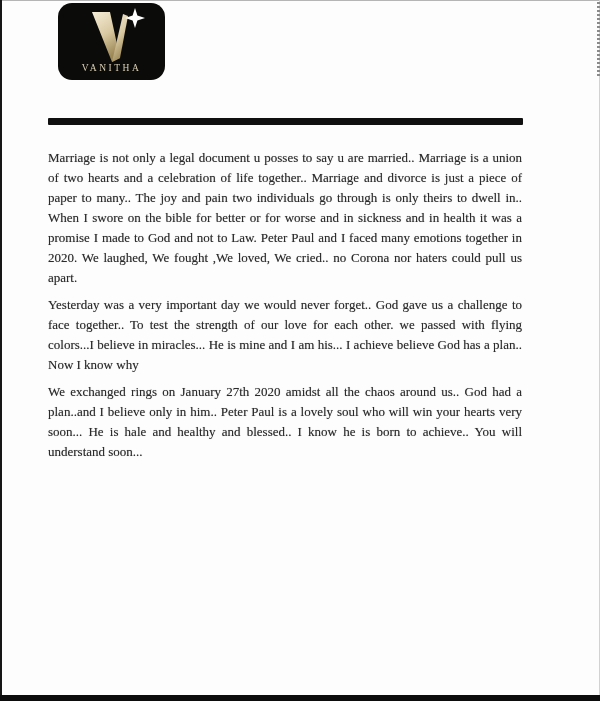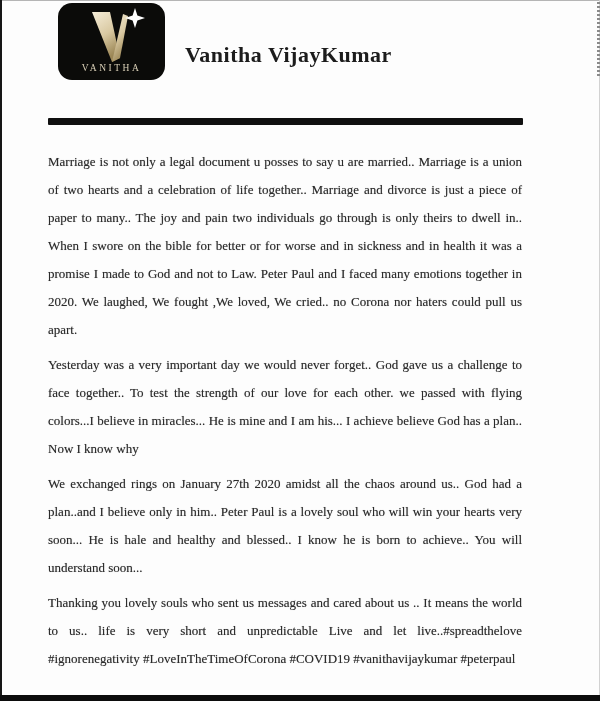--- a/index.html
+++ b/index.html
@@ -40,21 +40,21 @@
     white-space:nowrap;
   }
   .divider{
     position:absolute;left:48px;top:118px;width:475px;height:7px;
     background:#101010;border-radius:1px;
   }
 
   
   .letter{
     position:absolute;left:48px;top:148px;width:474px;
-    font-size:13px;line-height:28px;color:#2b2b2b;
+    font-size:13px;line-height:20px;color:#2b2b2b;
     text-align:justify;
     text-shadow:0 0 0.7px rgba(40,40,40,0.45);
   }
   .letter p{margin:0 0 7px 0;}
 </style>
 </head>
 <body>
 
 <div class="page">
 
@@ -75,27 +75,25 @@
       </defs>
 
       <path d="M34 9 L52 9 L62 55 L54 59 Z" fill="url(#goldV)"></path>
       <path d="M54 59 L62 55 L70 13 L65 11 Z" fill="url(#goldV)"></path>
 
       <path d="M77 5 L79.4 12.6 L87 15 L79.4 17.4 L77 25 L74.6 17.4 L67 15 L74.6 12.6 Z" fill="#ffffff"></path>
     </svg>
     <div class="brand-label">VANITHA</div>
   </div>
 
-  <div class="page-title">Vanitha VijayKumar</div>
 
   <div class="divider"></div>
 
   <div class="letter">
     <div>
         <p>Marriage is not only a legal document u posses to say u are married.. Marriage is a union of two hearts and a celebration of life together.. Marriage and divorce is just a piece of paper to many.. The joy and pain two individuals go through is only theirs to dwell in.. When I swore on the bible for better or for worse and in sickness and in health it was a promise I made to God and not to Law. Peter Paul and I faced many emotions together in 2020. We laughed, We fought ,We loved, We cried.. no Corona nor haters could pull us apart.</p>
         <p>Yesterday was a very important day we would never forget.. God gave us a challenge to face together.. To test the strength of our love for each other. we passed with flying colors...I believe in miracles... He is mine and I am his... I achieve believe God has a plan.. Now I know why</p>
         <p>We exchanged rings on January 27th 2020 amidst all the chaos around us.. God had a plan..and I believe only in him.. Peter Paul is a lovely soul who will win your hearts very soon... He is hale and healthy and blessed.. I know he is born to achieve.. You will understand soon...</p>
-        <p>Thanking you lovely souls who sent us messages and cared about us .. It means the world to us.. life is very short and unpredictable Live and let live..#spreadthelove #ignorenegativity #LoveInTheTimeOfCorona #COVID19 #vanithavijaykumar #peterpaul</p>
       </div>
 
   </div>
 
 </div>
 
 </body></html>

